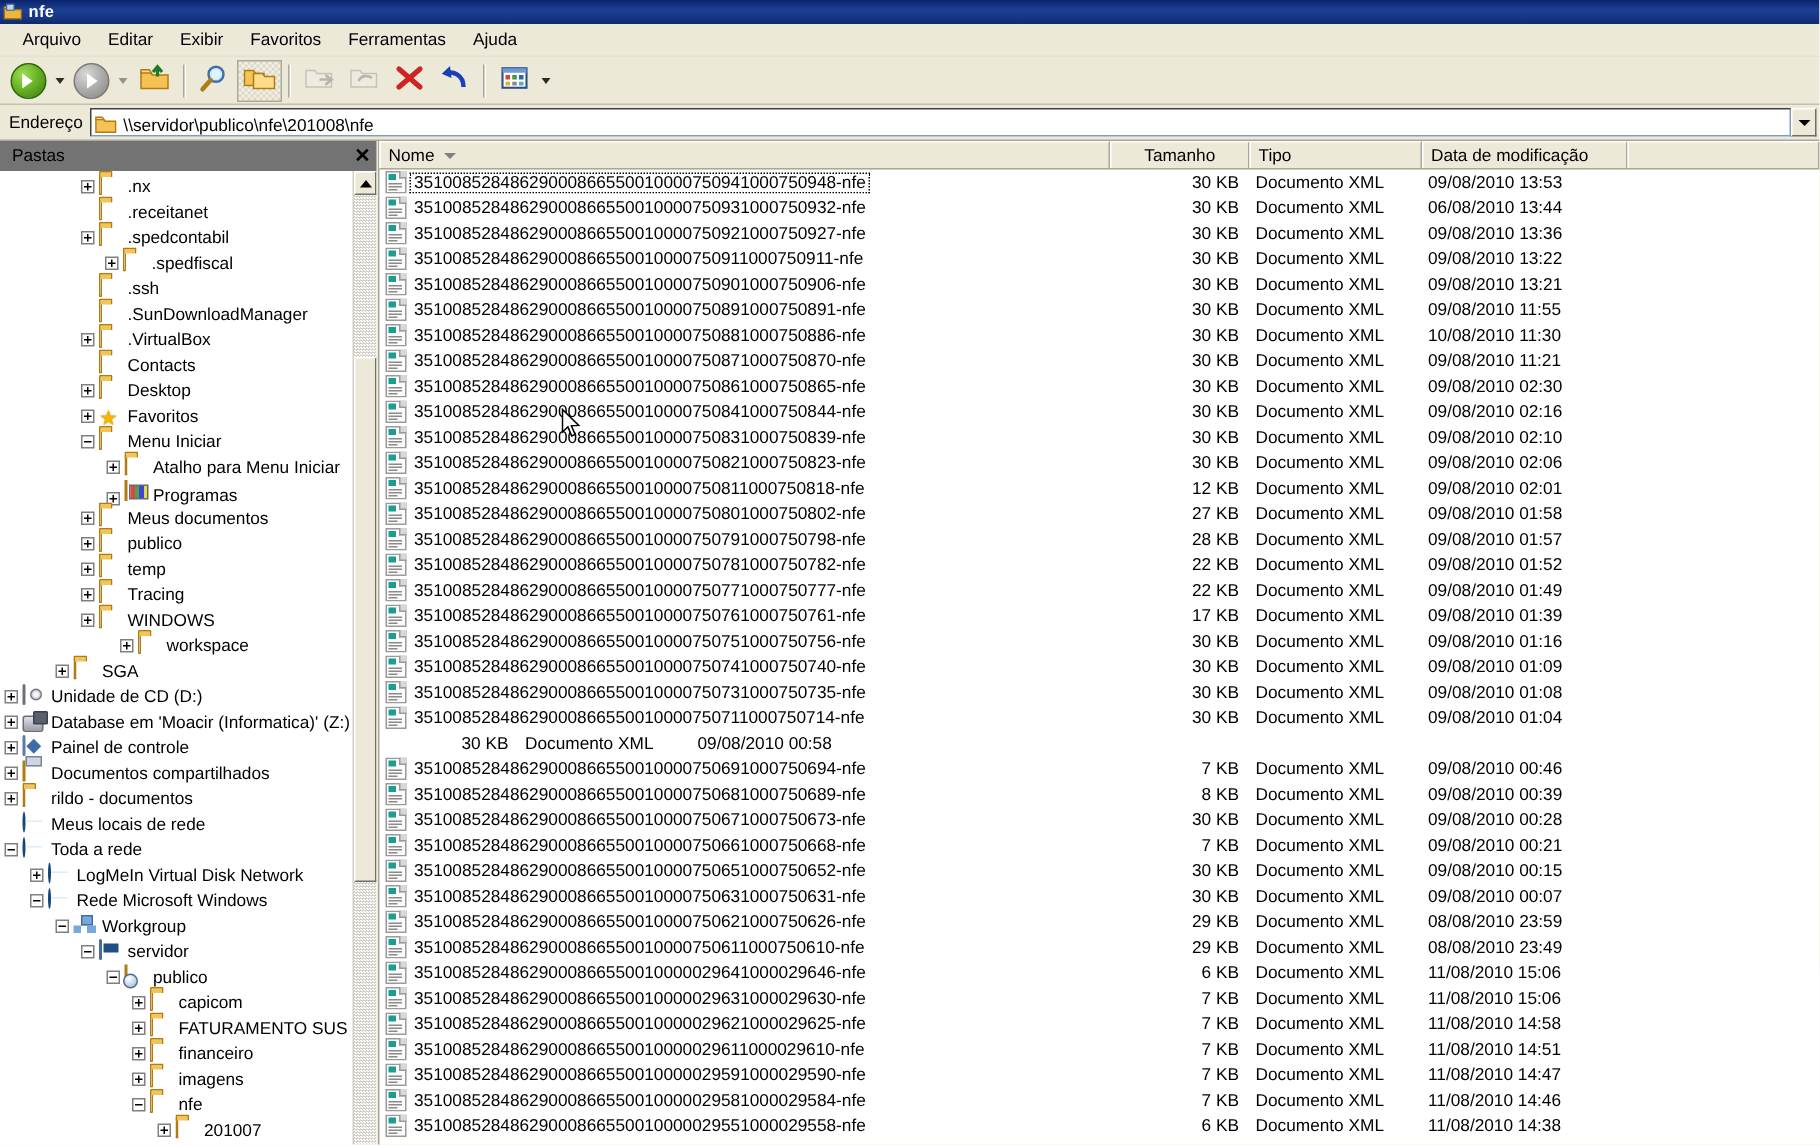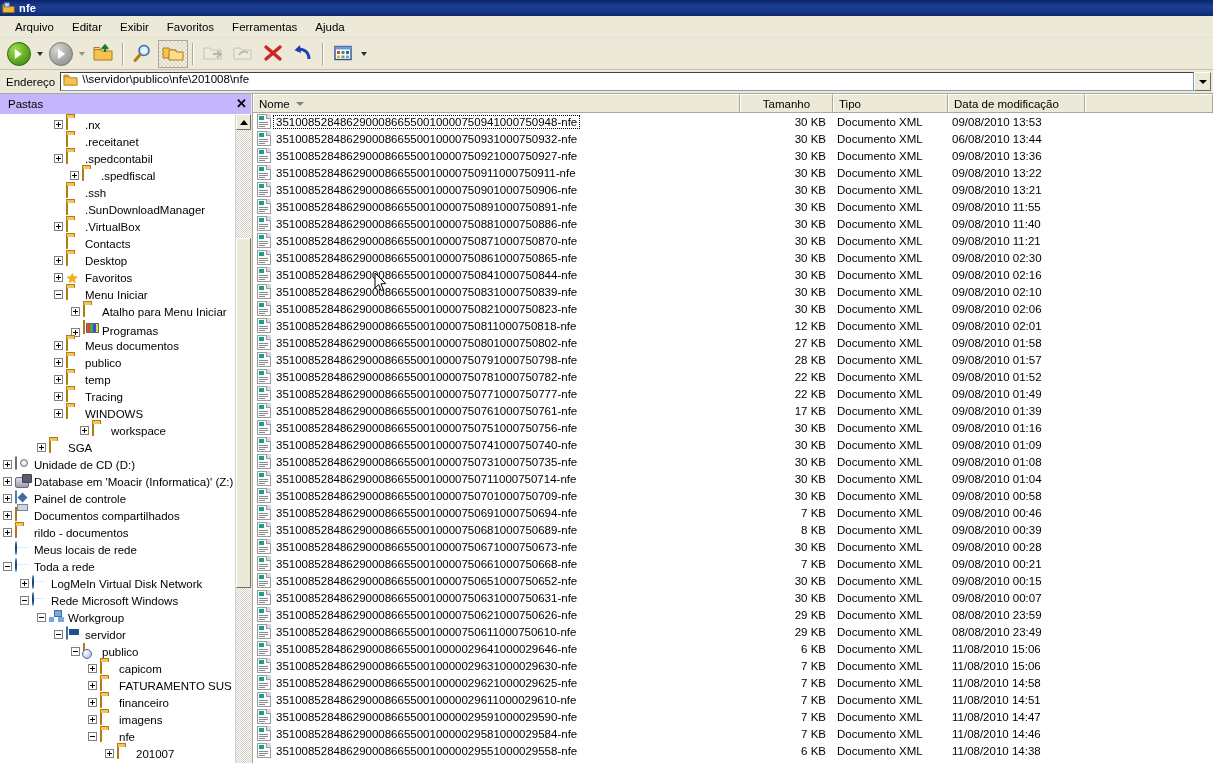--- a/index.html
+++ b/index.html
@@ -53,37 +53,37 @@
 
   
   .addressbar {
     height: 24px; background: #ece9d8; display: flex; align-items: center;
     padding-left: 6px; border-bottom: 1px solid #aca899;
   }
   .addr-label { font-size: 11.5px; margin-right: 5px; color: #000; }
   .addr-field {
     flex: 1; height: 19px; background: #ffffff;
     border: 1px solid #7f9db9; border-top-color: #404040; border-left-color: #404040;
-    display: flex; align-items: flex-start; padding-left: 2px; margin-right: 0px;
+    display: flex; align-items: flex-end; padding-left: 2px; margin-right: 0px;
   }
   .addr-text { font-size: 11.5px; margin-left: 4px; color: #000; white-space: nowrap; }
   .addr-drop {
     width: 17px; height: 19px; background: #ece9d8;
     border: 1px solid #ffffff; border-right-color: #716f64; border-bottom-color: #716f64;
     display: flex; align-items: center; justify-content: center; margin-right: 2px;
   }
   .addr-drop:after { content: ""; border-left: 4px solid transparent; border-right: 4px solid transparent; border-top: 4px solid #000; }
 
   
   .body-split { display: flex; height: 669px; background: #ece9d8; }
 
   
   .tree-pane { width: 252px; background: #ffffff; display: flex; flex-direction: column; border-right: 1px solid #ece9d8; }
   .tree-header {
-    height: 20px; background: #c4b5fd; display: flex; align-items: center;
+    height: 20px; background: #737373; display: flex; align-items: center;
     justify-content: space-between; padding: 0 4px 0 8px; flex: none;
   }
   .tree-header-title { font-size: 11.5px; color: #000; }
   .tree-close { font-size: 13px; font-weight: bold; color: #000; line-height: 10px; cursor: default; }
   .tree-body { flex: 1; display: flex; background: #ffffff; overflow: hidden; position: relative; }
   .tree-list { flex: 1; overflow: hidden; padding-top: 2px; }
   .tnode { display: flex; align-items: center; height: 17px; white-space: nowrap; font-size: 11.5px; color: #000; }
   .tbox {
     width: 9px; height: 9px; border: 1px solid #808080; background: #fff;
     margin-right: 3px; position: relative; flex: none;
@@ -619,21 +619,21 @@
                 <span class="fold"></span>
                 <span class="mark"></span>
                 <span class="l1"></span>
                 <span class="l2"></span>
                 <span class="l3"></span>
               </span>
               <span class="txt">35100852848629000866550010000750881000750886-nfe</span>
             </div>
             <div class="cell-size" style="width:93px">30 KB</div>
             <div class="cell-type" style="width:115px">Documento XML</div>
-            <div class="cell-date" style="width:137px">09/08/2010 11:40</div>
+            <div class="cell-date" style="width:137px">10/08/2010 11:30</div>
           </div>
           <div class="row">
             <div class="cell-name" style="width:487px">
               <span class="ico-xml">
                 <span class="page"></span>
                 <span class="fold"></span>
                 <span class="mark"></span>
                 <span class="l1"></span>
                 <span class="l2"></span>
                 <span class="l3"></span>
@@ -862,31 +862,20 @@
                 <span class="l2"></span>
                 <span class="l3"></span>
               </span>
               <span class="txt">35100852848629000866550010000750711000750714-nfe</span>
             </div>
             <div class="cell-size" style="width:93px">30 KB</div>
             <div class="cell-type" style="width:115px">Documento XML</div>
             <div class="cell-date" style="width:137px">09/08/2010 01:04</div>
           </div>
           <div class="row">
-            <div class="cell-name" style="width:487px">
-              <span class="ico-xml">
-                <span class="page"></span>
-                <span class="fold"></span>
-                <span class="mark"></span>
-                <span class="l1"></span>
-                <span class="l2"></span>
-                <span class="l3"></span>
-              </span>
-              <span class="txt">35100852848629000866550010000750701000750709-nfe</span>
-            </div>
             <div class="cell-size" style="width:93px">30 KB</div>
             <div class="cell-type" style="width:115px">Documento XML</div>
             <div class="cell-date" style="width:137px">09/08/2010 00:58</div>
           </div>
           <div class="row">
             <div class="cell-name" style="width:487px">
               <span class="ico-xml">
                 <span class="page"></span>
                 <span class="fold"></span>
                 <span class="mark"></span>

